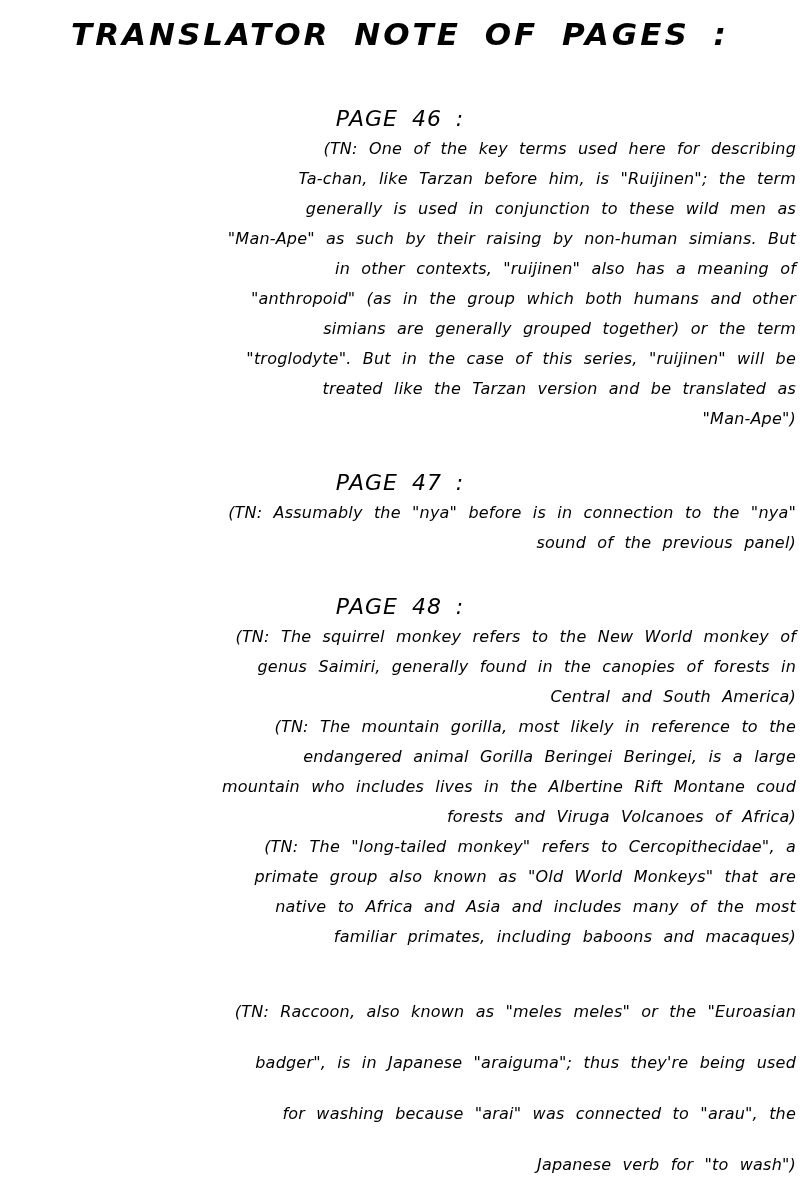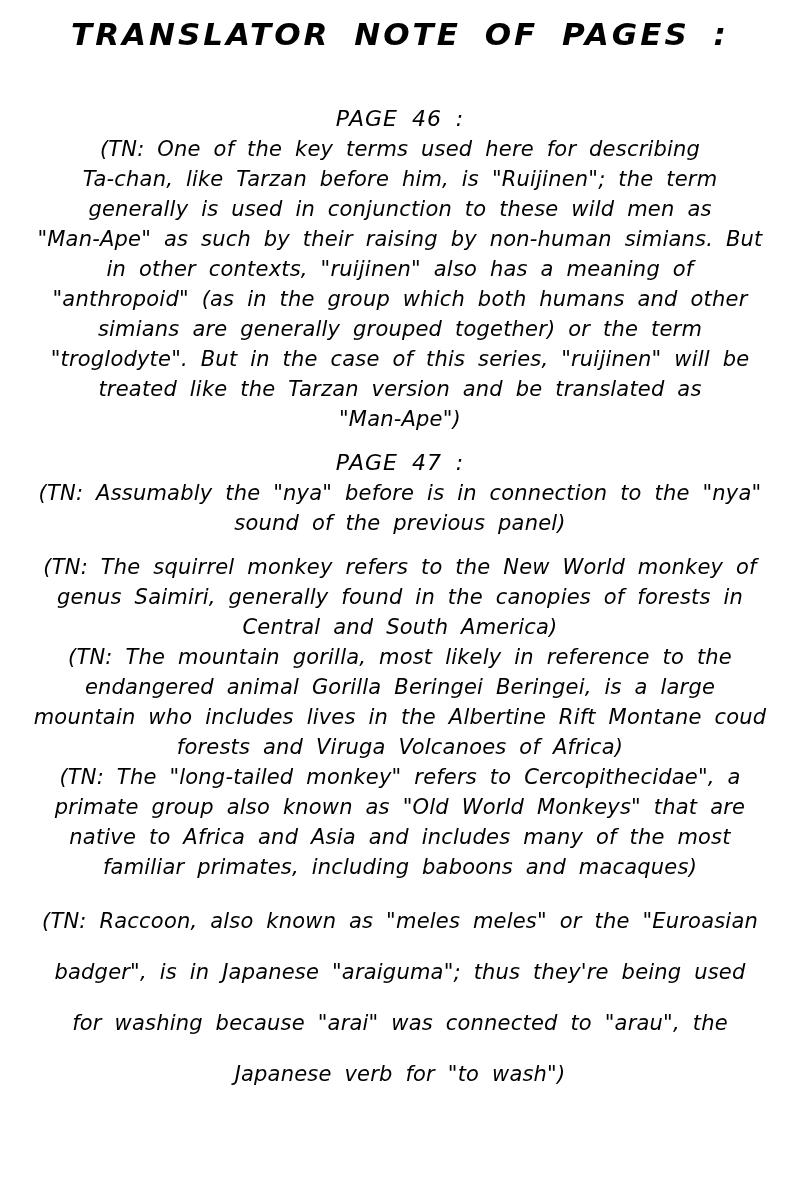--- a/index.html
+++ b/index.html
@@ -27,39 +27,40 @@
     font-weight: bold;
     letter-spacing: 3px;
     word-spacing: 10px;
     margin: 4px 0 0 0;
     white-space: nowrap;
   }
   .sections {
     margin-top: 52px;
   }
   .section {
-    margin-top: 14px;
+    margin-top: 34px;
   }
   .section:first-child {
     margin-top: 0;
   }
   .section-heading {
     font-size: 22px;
     line-height: 30px;
     letter-spacing: 1px;
     word-spacing: 6px;
     text-align: center;
   }
   .note {
-    font-size: 21px;
+    font-size: 16px;
     line-height: 30px;
     word-spacing: 6px;
     letter-spacing: 0.2px;
     white-space: pre-line;
     margin: 0;
+    text-align: right;
   }
   .section-page50 .note {
     line-height: 51px;
   }
 </style>
 </head>
 <body>
 
 <div class="page">
 
@@ -81,20 +82,21 @@
 "Man-Ape")</p>
     </div>
 
     <div class="section">
       <div class="section-heading">PAGE 47 :</div>
       <p class="note">(TN: Assumably the "nya" before is in connection to the "nya"
 sound of the previous panel)</p>
     </div>
 
     <div class="section">
+      <div class="section-heading">PAGE 48 :</div>
       <p class="note">(TN: The squirrel monkey refers to the New World monkey of
 genus Saimiri, generally found in the canopies of forests in
 Central and South America)</p>
       <p class="note">(TN: The mountain gorilla, most likely in reference to the
 endangered animal Gorilla Beringei Beringei, is a large
 mountain who includes lives in the Albertine Rift Montane coud
 forests and Viruga Volcanoes of Africa)</p>
       <p class="note">(TN: The "long-tailed monkey" refers to Cercopithecidae", a
 primate group also known as "Old World Monkeys" that are
 native to Africa and Asia and includes many of the most

